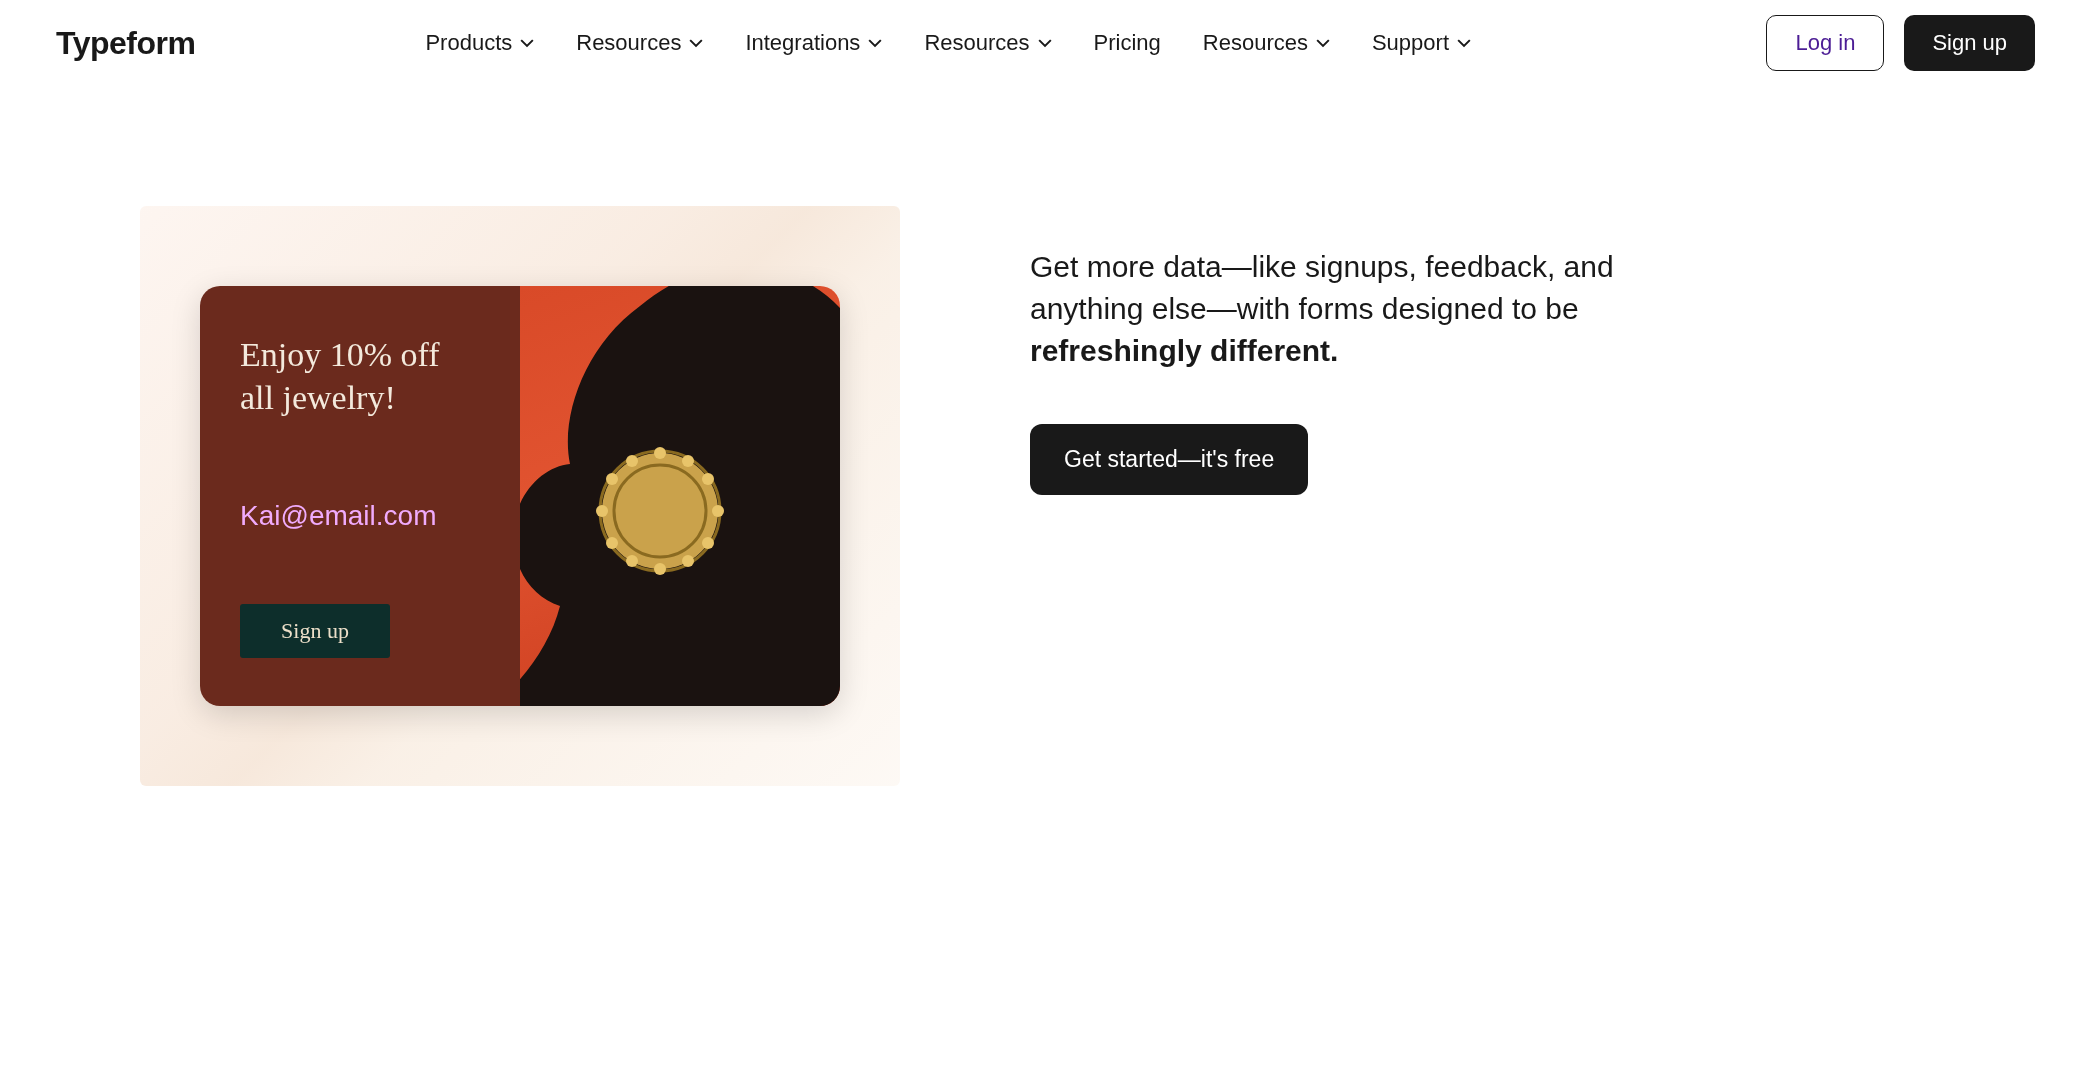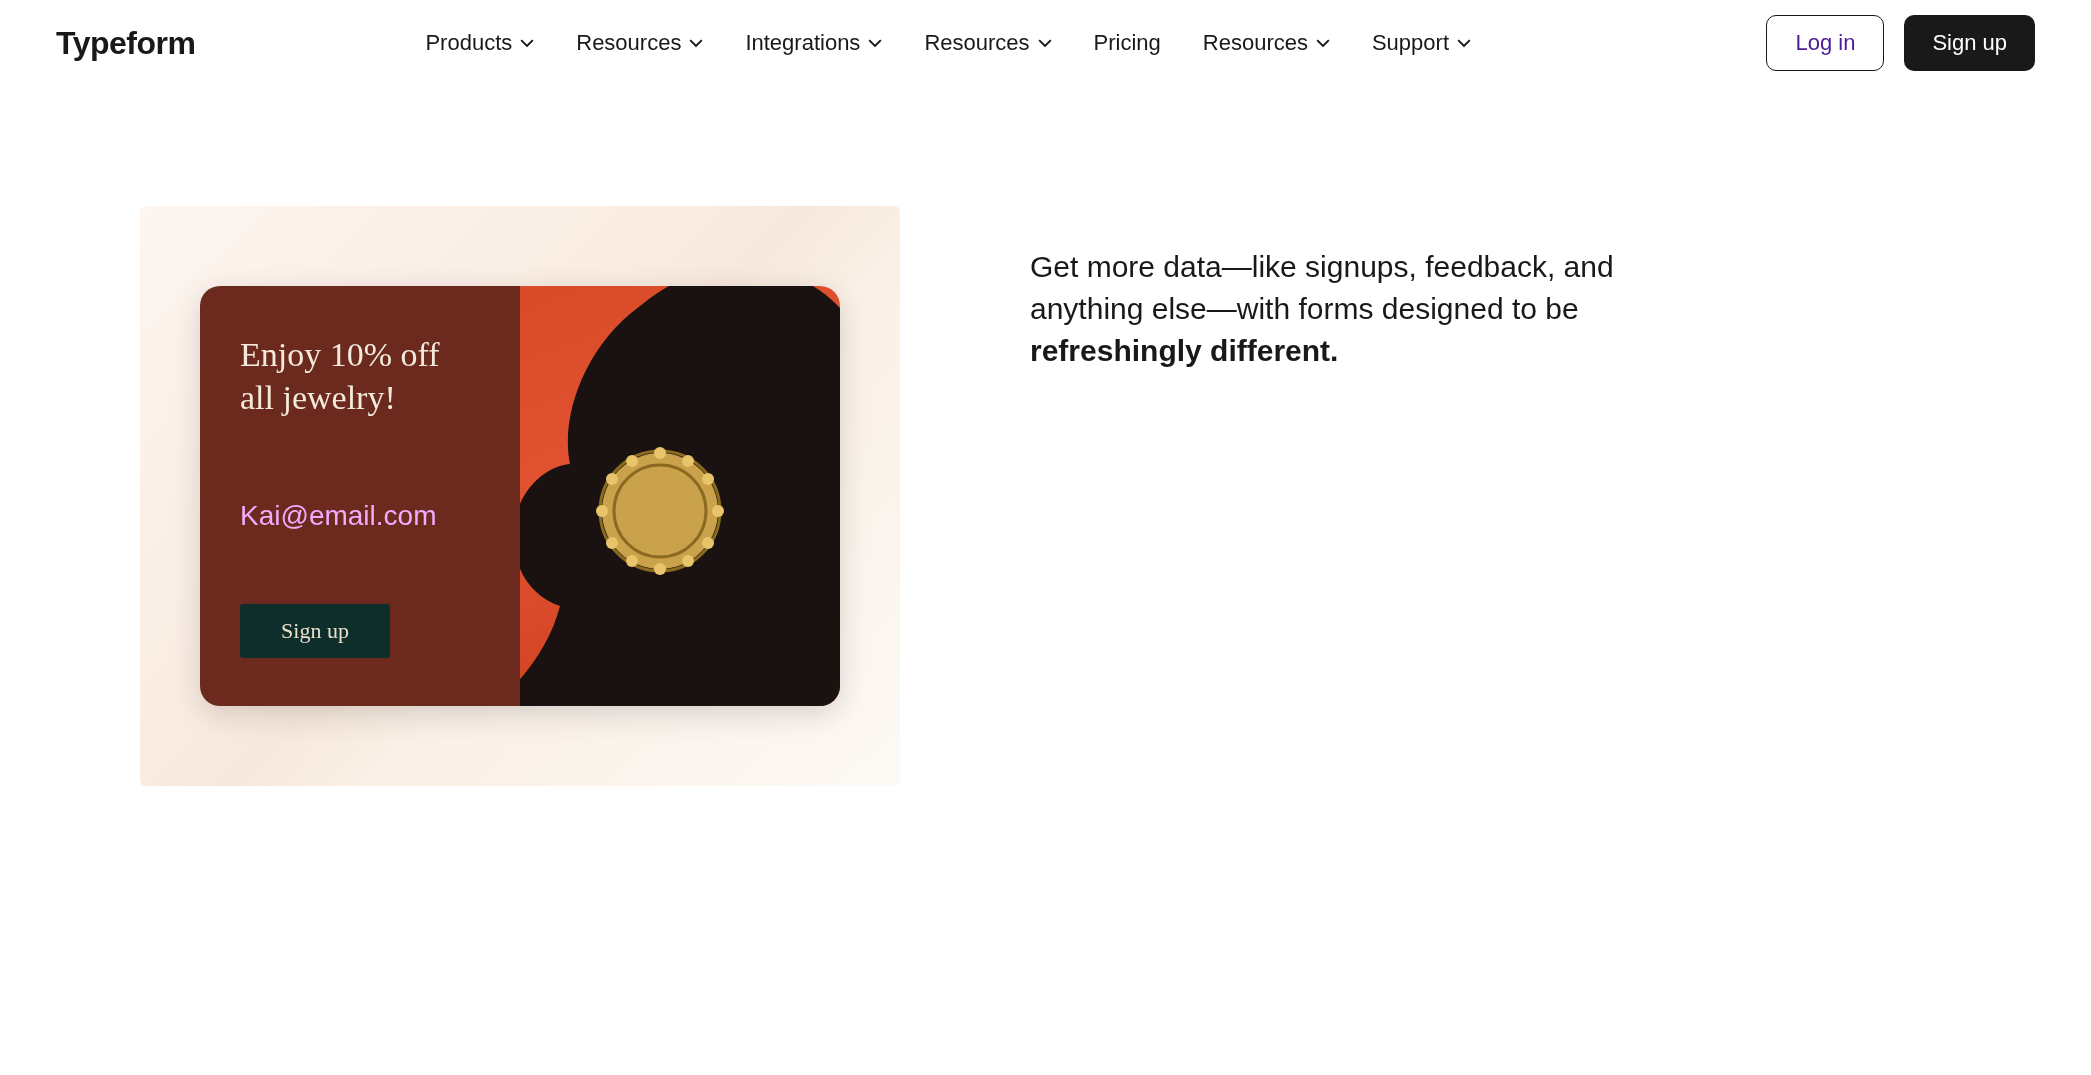--- a/index.html
+++ b/index.html
@@ -137,14 +137,15 @@
           </g>
         </svg>
       </div>
     </div>
   </div>
 
   <div class="hero-text">
     <p class="hero-sub">
       <span>Get more data—like signups, feedback, and anything else—with forms designed to be </span><b>refreshingly different.</b>
     </p>
+    <button class="hero-cta">Get started—it's free</button>
   </div>
 </section>
 
 </body></html>

